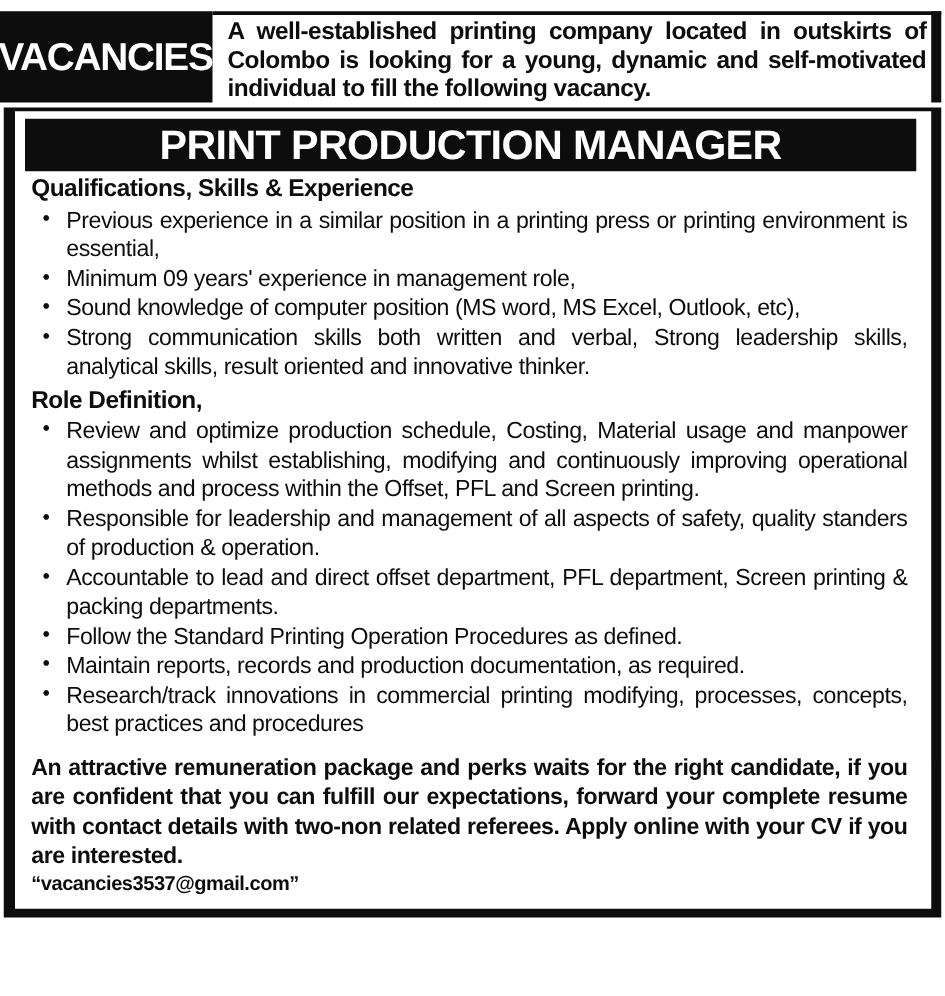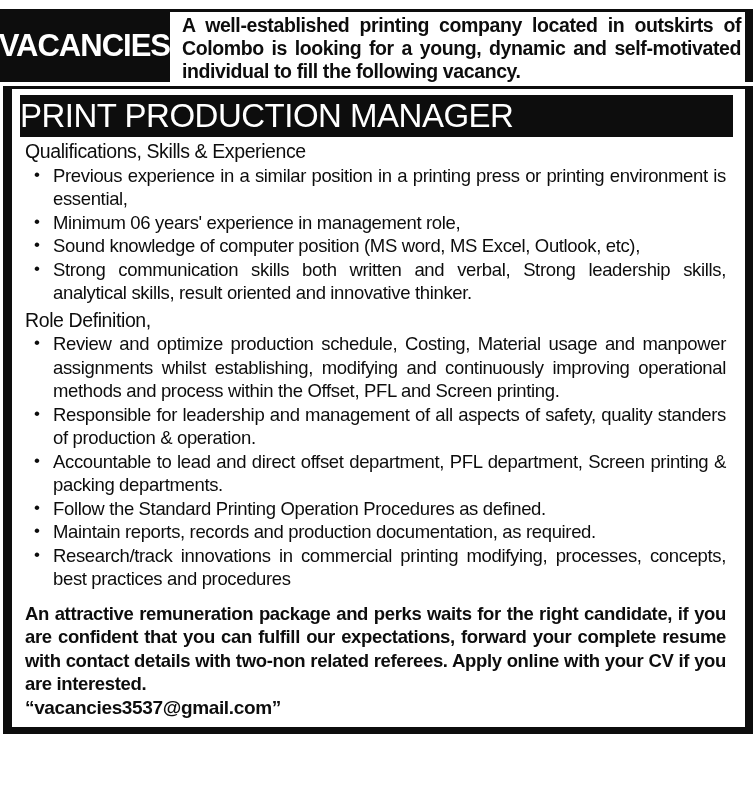--- a/index.html
+++ b/index.html
@@ -56,36 +56,37 @@
     border: 3px solid #0d0d0d;
     border-left-width: 9px;
     border-right-width: 8px;
     border-bottom-width: 7px;
     background: #ffffff;
   }
   .title-banner {
     margin: 6px 12px 0 8px;
     background: #0d0d0d;
     color: #ffffff;
-    font-weight: normal;
+    text-align: center;
+    font-weight: bold;
     font-size: 33px;
     line-height: 42px;
     height: 42px;
     letter-spacing: -0.5px;
   }
   .ad-body {
     padding: 3px 19px 8px 13px;
     font-size: 18.5px;
     line-height: 23.5px;
     letter-spacing: -0.35px;
   }
   .section-heading {
     margin: 0;
     font-size: 19.5px;
-    font-weight: normal;
+    font-weight: bold;
     letter-spacing: -0.4px;
   }
   .section-heading.role {
     margin-top: 4px;
   }
   ul.bullet-list {
     list-style: none;
     margin: 0;
     padding: 0;
   }
@@ -102,21 +103,21 @@
     font-size: 17px;
   }
   .closing-paragraph {
     margin: 11px 0 0 0;
     text-align: justify;
     font-weight: bold;
   }
   .email-line {
     margin: 0;
     font-weight: bold;
-    font-size: 19px;
+    font-size: 16px;
   }
 </style>
 </head>
 <body>
 
 <div class="page">
 
   <div class="header-row">
     <div class="vacancies-box">
       <span>VACANCIES</span>
@@ -130,21 +131,21 @@
 
     <div class="title-banner">
       <span>PRINT PRODUCTION MANAGER</span>
     </div>
 
     <div class="ad-body">
 
       <h3 class="section-heading">Qualifications, Skills &amp; Experience</h3>
       <ul class="bullet-list">
         <li>Previous experience in a similar position in a printing press or printing environment is essential,</li>
-        <li>Minimum 06 years' experience in management role,</li>
+        <li>Minimum 09 years' experience in management role,</li>
         <li>Sound knowledge of computer position (MS word, MS Excel, Outlook, etc),</li>
         <li>Strong communication skills both written and verbal, Strong leadership skills, analytical skills, result oriented and innovative thinker.</li>
       </ul>
 
       <h3 class="section-heading role">Role Definition,</h3>
       <ul class="bullet-list">
         <li>Review and optimize production schedule, Costing, Material usage and manpower assignments whilst establishing, modifying and continuously improving operational methods and process within the Offset, PFL and Screen printing.</li>
         <li>Responsible for leadership and management of all aspects of safety, quality standers of production &amp; operation.</li>
         <li>Accountable to lead and direct offset department, PFL department, Screen printing &amp; packing departments.</li>
         <li>Follow the Standard Printing Operation Procedures as defined.</li>

